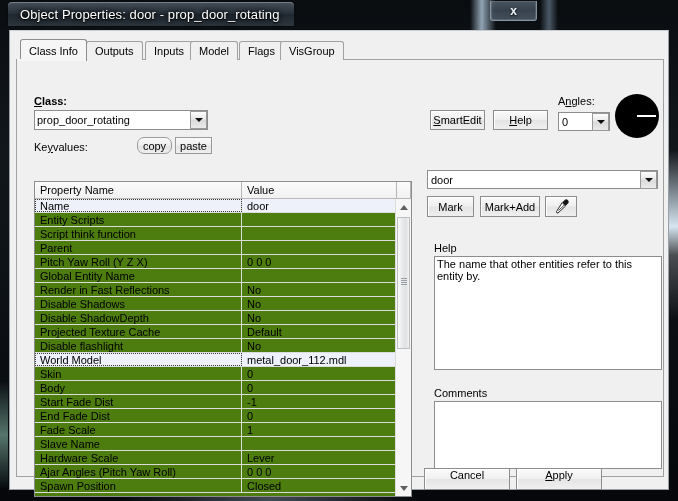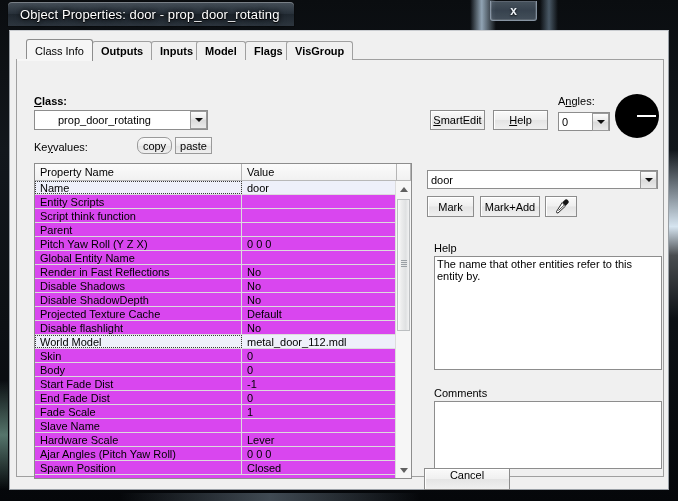--- a/index.html
+++ b/index.html
@@ -103,40 +103,39 @@
     width: 660px; height: 460px;
     background: #f0f0f0;
     border: 1px solid #9aa0a6;
     border-top-color: #c9ccd0;
     box-sizing: border-box;
   }
 
   
   #tab-strip {
     position: absolute;
-    left: 16px; top: 8px;
+    left: 10px; top: 8px;
     width: 648px; height: 21px;
   }
   .tab {
     position: absolute;
     top: 2px;
     height: 19px;
     padding: 0 8px;
     display: flex; align-items: center;
     font-size: 11px;
     color: #000;
     background: #f0f0f0;
     border-left: 1px solid #a0a0a0;
     border-right: 1px solid #a0a0a0;
     border-top: 1px solid #a0a0a0;
     border-radius: 3px 3px 0 0;
     box-sizing: border-box;
     cursor: default;
     white-space: nowrap;
-    font-weight: bold;
   }
   .tab.active {
     top: 0;
     height: 22px;
     background: #f6f6f6;
     border-color: #8d8d8d;
     z-index: 3;
     font-weight: normal;
   }
   #tab-content-border {
@@ -168,24 +167,23 @@
     left: 24px; top: 79px;
     width: 174px; height: 20px;
     background: #fff;
     border: 1px solid #8d8d8d;
     box-sizing: border-box;
     display: flex; align-items: center;
     cursor: default;
   }
   #class-combo-text {
     flex: 1;
-    padding-left: 10px;
+    padding-left: 2px;
     font-size: 11px;
     color: #000;
-    margin-left: 13px;
   }
   .combo-arrow-btn {
     width: 17px; height: 18px;
     margin-right: 0px;
     background: linear-gradient(to bottom, #fdfdfd 0%, #e8e8e8 45%, #dadada 50%, #eaeaea 100%);
     border: 1px solid #9a9a9a;
     box-sizing: border-box;
     display: flex; align-items: center; justify-content: center;
     cursor: default;
     flex: none;
@@ -209,23 +207,23 @@
     display: flex; align-items: center; justify-content: center;
     font-size: 11px;
     cursor: default;
   }
   #copy-button { left: 127px; top: 106px; width: 35px; border-radius: 7px; }
   #paste-button { left: 165px; top: 106px; width: 37px; }
 
   
   #prop-grid {
     position: absolute;
-    left: 24px; top: 132px;
+    left: 24px; top: 150px;
     width: 378px; height: 316px;
-    background: #d946ef;
+    background: #4d7c0f;
     border: 1px solid #8d8d8d;
     box-sizing: border-box;
     overflow: hidden;
   }
   #grid-header {
     position: absolute;
     left: 0; top: 0;
     width: 100%; height: 17px;
     display: flex;
     background: #f0f0f0;
@@ -647,14 +645,17 @@
 
     <div id="comments-label">Comments</div>
     <div id="comments-box">
       <div id="comments-text"></div>
     </div>
   </div>
 
   <div class="bottom-btn" id="cancel-button">
     <span>Cancel</span>
   </div>
+  <div class="bottom-btn" id="apply-button">
+    <span><u class="acc">A</u>pply</span>
+  </div>
 
 </div>
 
 </body></html>

